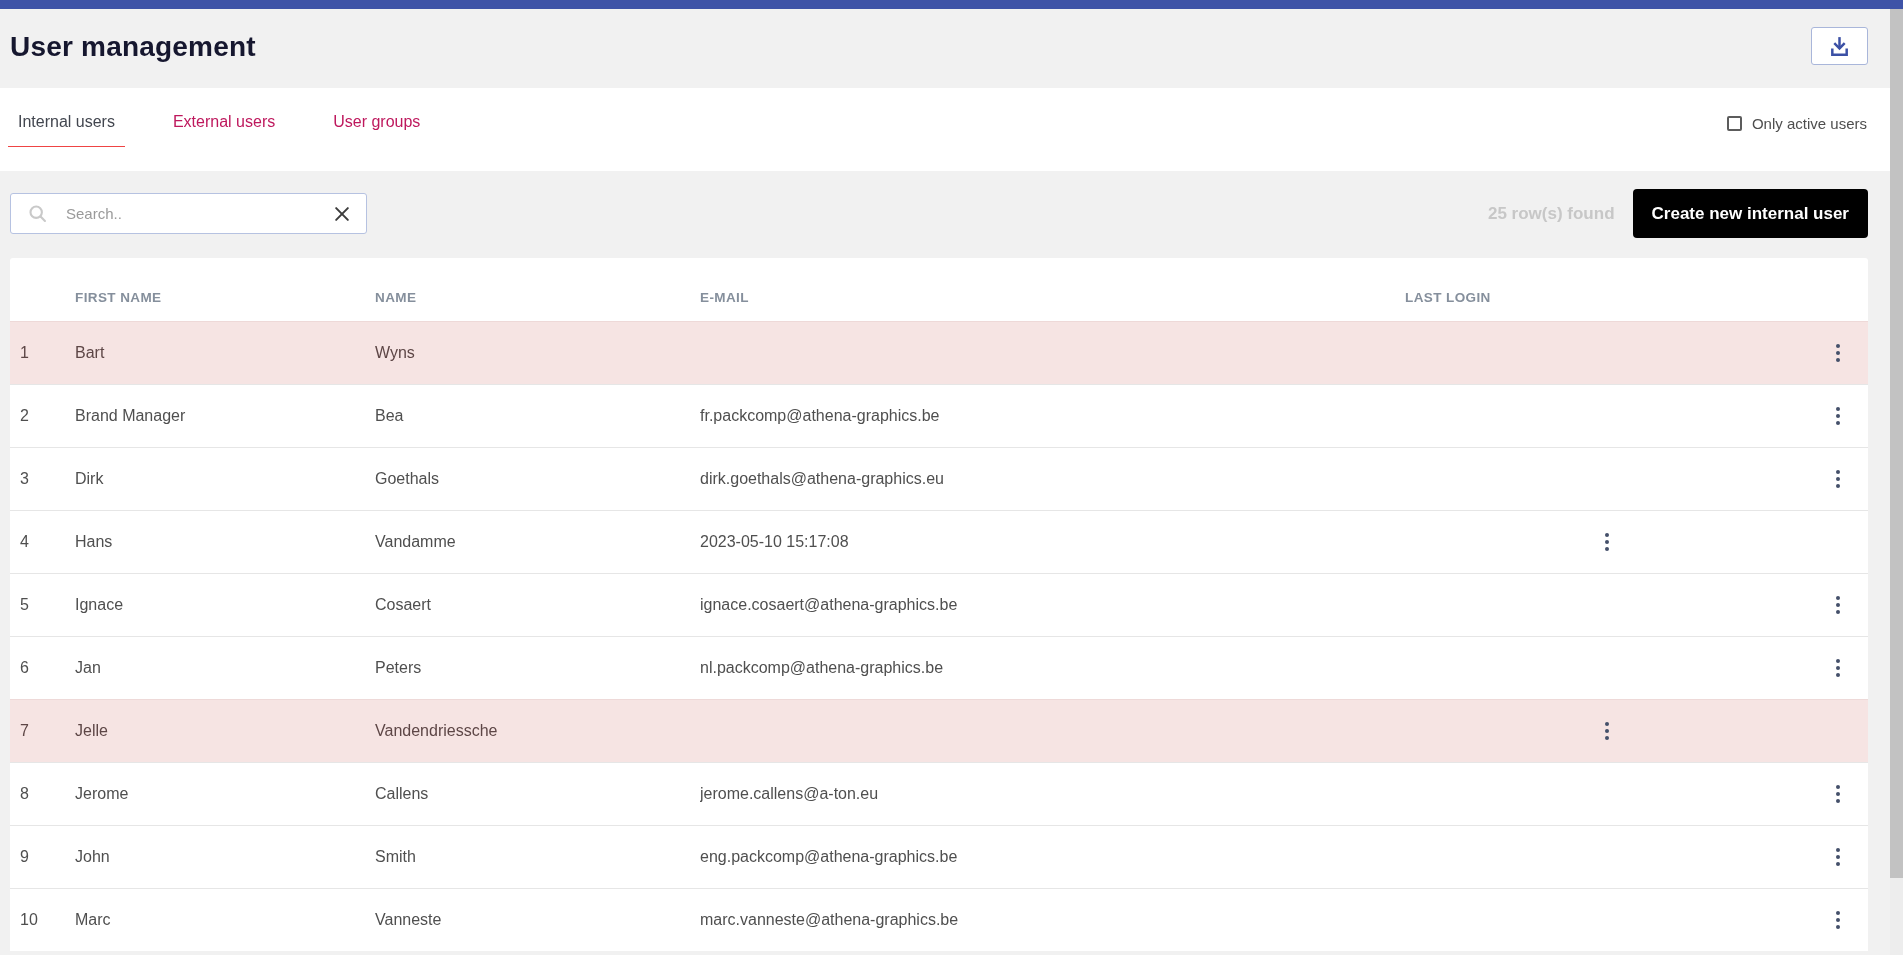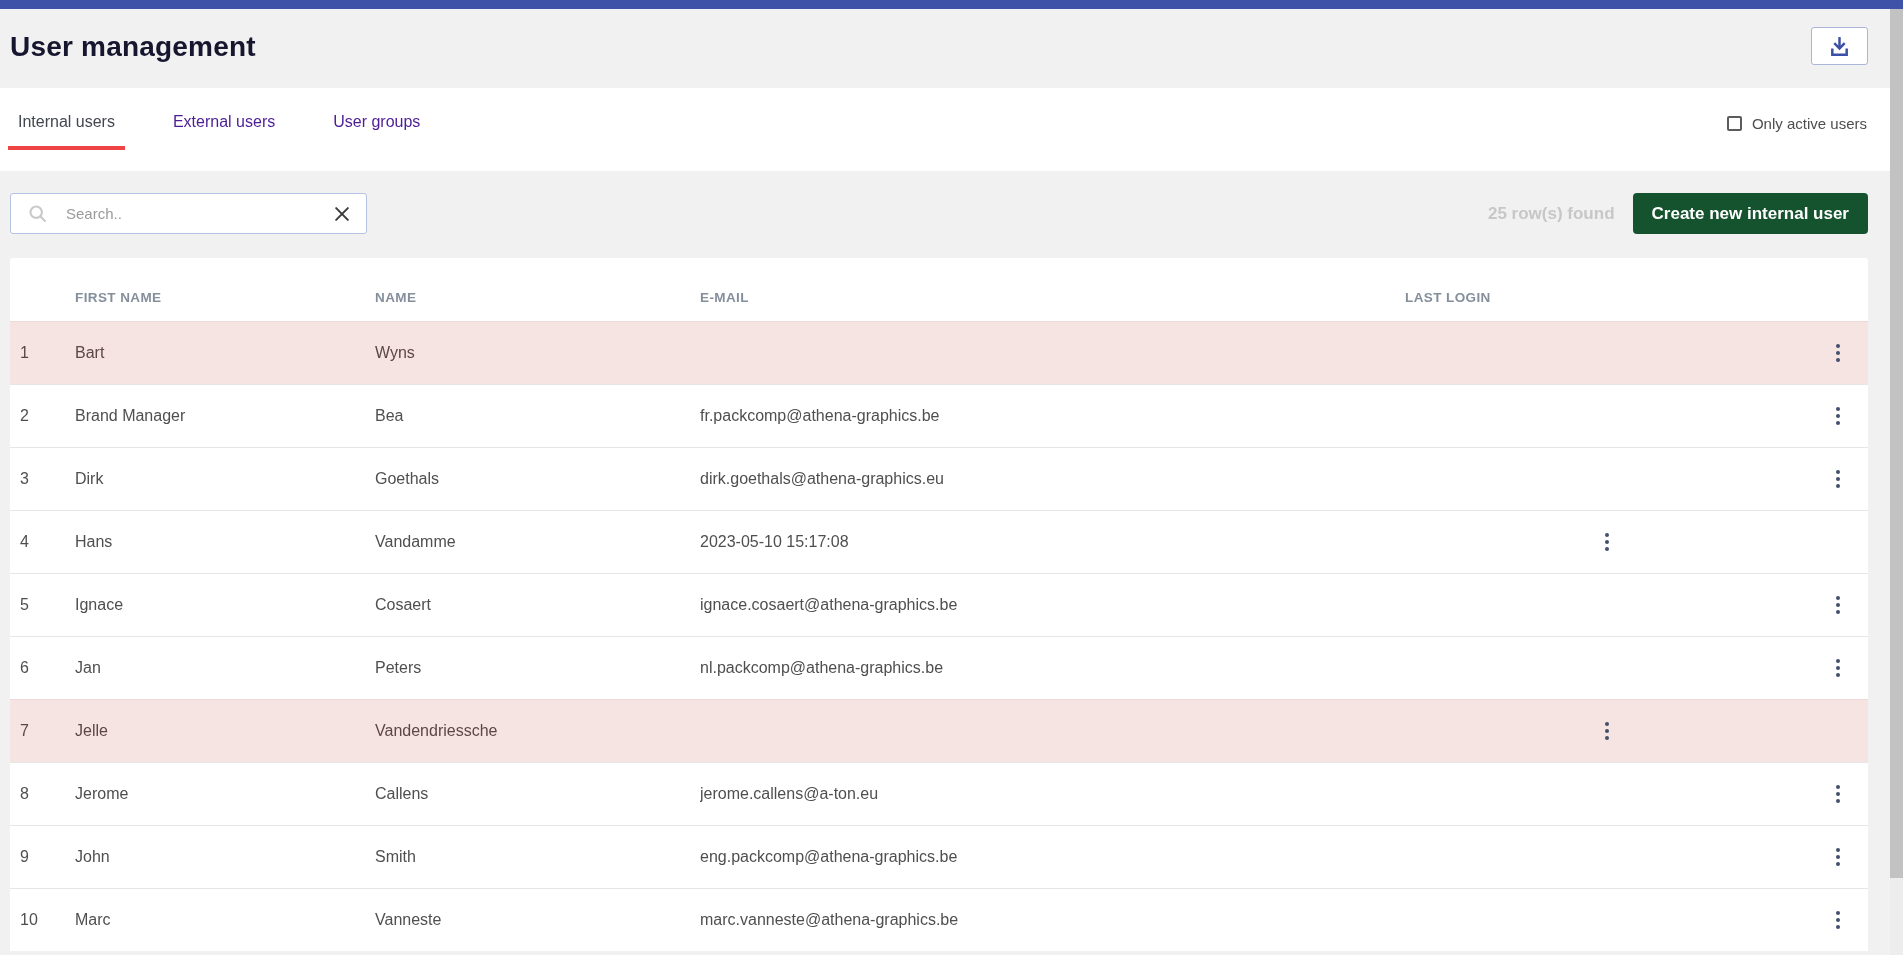--- a/index.html
+++ b/index.html
@@ -21,23 +21,23 @@
   .download-btn {
     position:absolute; top:27px; right:35px; width:57px; height:38px;
     background:#fff; border:1px solid #a9b6da; border-radius:3px;
     display:flex; align-items:center; justify-content:center; cursor:pointer; padding:0;
   }
 
   
   .tabs-band { position:absolute; top:88px; left:0; width:100%; height:83px; background:#fff; }
   .tabs { position:absolute; left:8px; top:25px; display:flex; gap:38px; }
   .tab {
-    font-size:16px; color:#4c1d95; padding:0 10px 15px; cursor:pointer; white-space:nowrap;
-  }
-  .tab.active { color:#42464f; border-bottom:4px solid #ef4444; }
+    font-size:16px; color:#be185d; padding:0 10px 15px; cursor:pointer; white-space:nowrap;
+  }
+  .tab.active { color:#42464f; border-bottom:1px solid #ef4444; }
   .only-active { position:absolute; right:36px; top:27px; display:flex; align-items:center; gap:10px; cursor:pointer;padding-left:40px; }
   .checkbox {
     width:15px; height:15px; border:2px solid #5c5c5c; border-radius:2px; background:#fff; flex:0 0 auto;
   }
   .only-active-label { font-size:15px; color:#4e4e4e; }
 
   
   .toolbar-row {
     position:absolute; top:193px; left:10px; right:35px; height:41px;
     display:flex; align-items:center;
@@ -50,21 +50,21 @@
   .search-input {
     flex:1; border:none; outline:none; background:transparent;
     font-size:15px; color:#444; margin-left:16px; min-width:0;
     font-family:"Liberation Sans", sans-serif;
   }
   .search-input::placeholder { color:#9a9a9a; }
   .clear-btn { background:none; border:none; padding:2px; cursor:pointer; display:flex; }
   .spacer { flex:1; }
   .rows-found { font-size:17px; font-weight:bold; color:#c7c7c7; margin-right:18px; white-space:nowrap; }
   .create-btn {
-    height:41px; padding:0 19px; background:#14532d; color:#fff;
+    height:49px; padding:0 19px; background:#000000; color:#fff;
     border:none; border-radius:4px; font-size:17px; font-weight:600;
     font-family:"Liberation Sans", sans-serif; cursor:pointer; white-space:nowrap;
   }
 
   
   .table {
     position:absolute; top:258px; left:10px; width:1858px;
     background:#fff; border-radius:3px;
   }
   .thead, .row {

